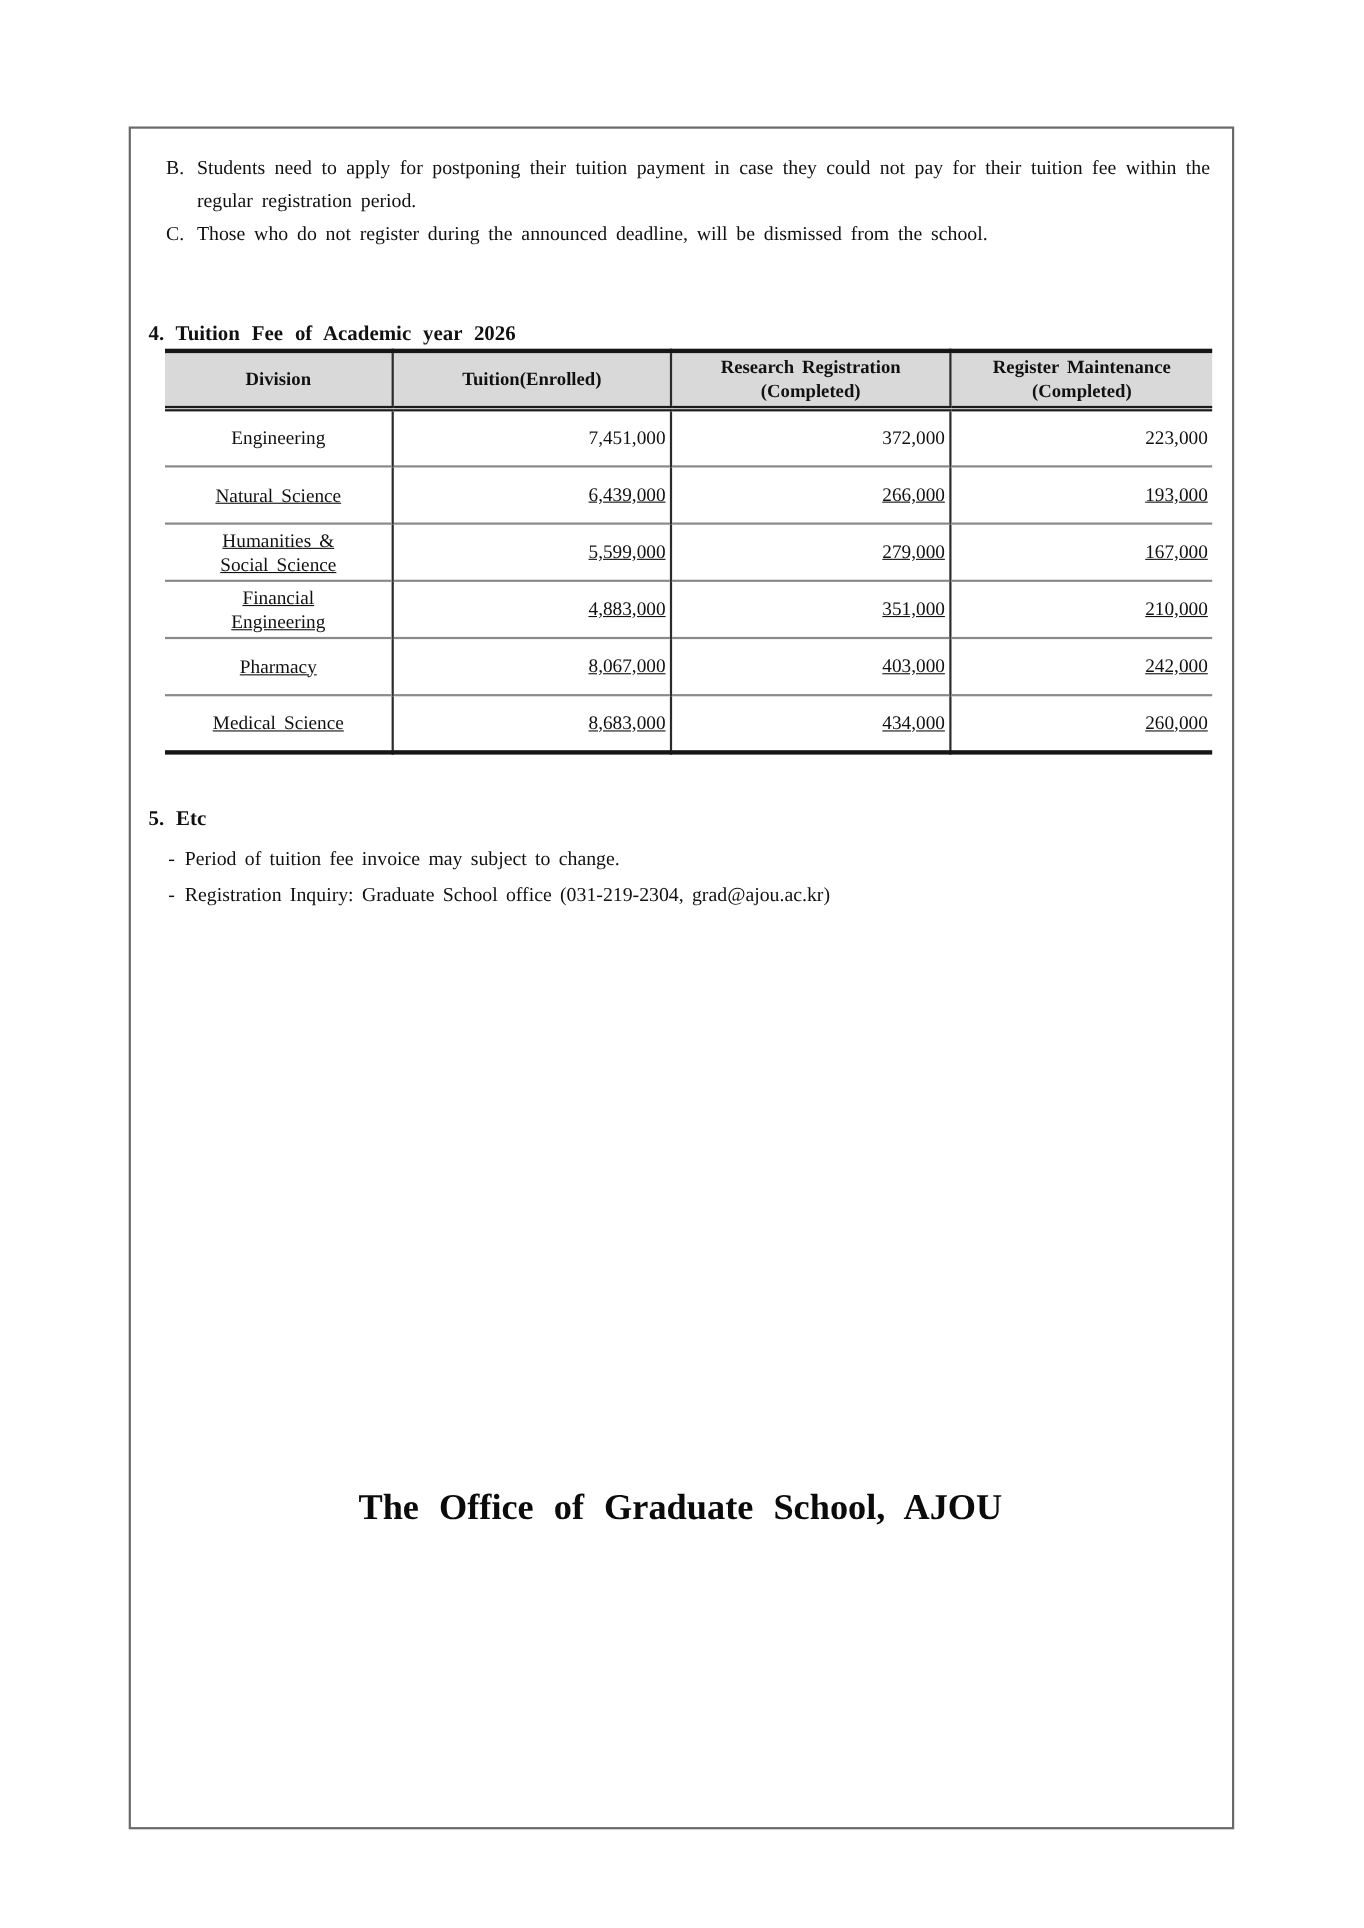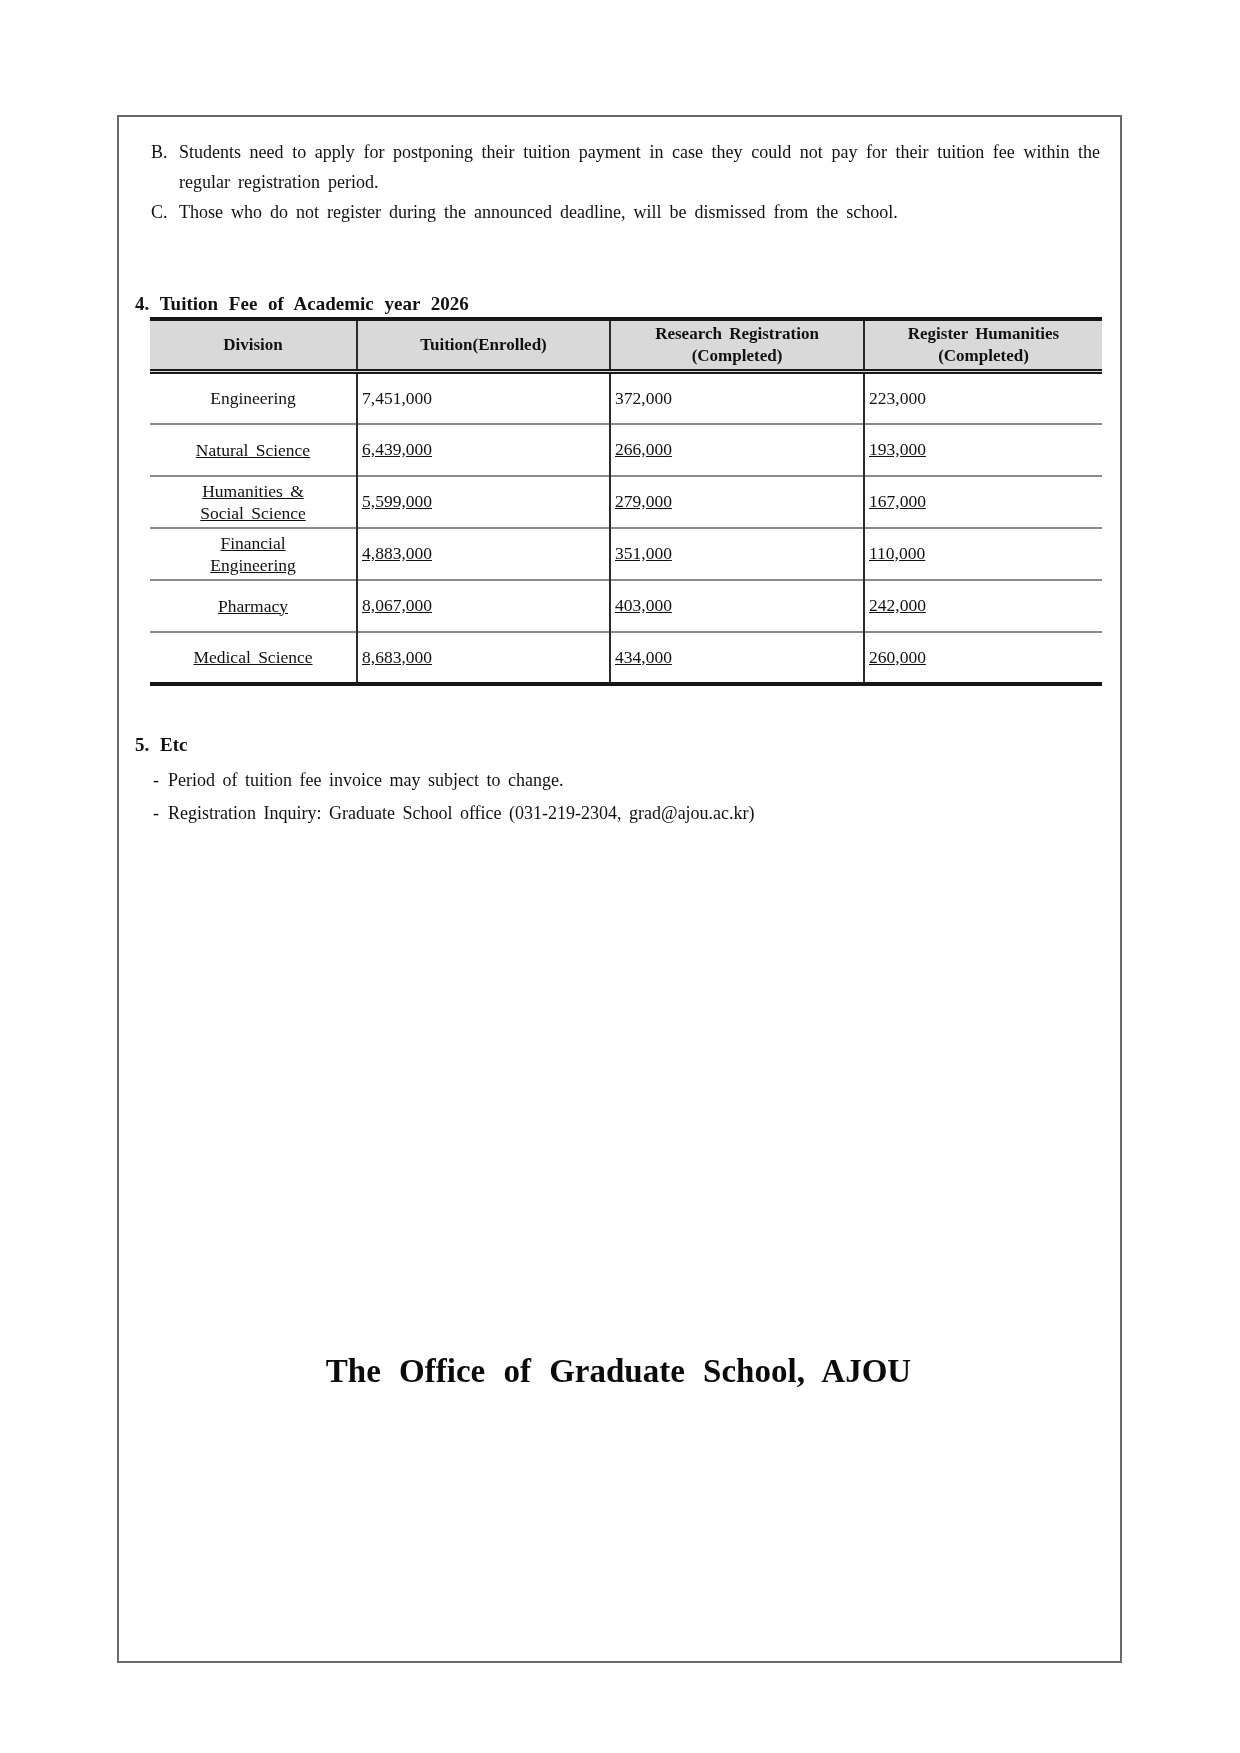--- a/index.html
+++ b/index.html
@@ -84,21 +84,21 @@
     vertical-align: middle;
     padding: 2px 4px;
   }
   table.tuition-table tbody tr + tr td { border-top: 2px solid #8a8a8a; text-decoration: underline; }
   td.division-cell {
     text-align: center;
     white-space: pre-line;
     line-height: 22px;
     word-spacing: 3px;
   }
-  td.num-cell { text-align: left; padding-right: 14px; margin-left: 24px; }
+  td.num-cell { text-align: right; padding-right: 14px; margin-left: 24px; }
 
   
   .bullets { margin-top: 6px; padding-left: 18px; }
   .bullet { display: flex; font-size: 18px; line-height: 33px; word-spacing: 3px; }
   .bullet .bullet-marker { flex: 0 0 15px; }
 
   
   .footer-title {
     margin-top: 519px;
     text-align: center;
@@ -136,21 +136,21 @@
           <col style="width:253px">
           <col style="width:254px">
           <col style="width:238px">
         </colgroup>
         <thead>
           <tr>
             <th>Division</th>
             <th>Tuition(Enrolled)</th>
             <th>Research Registration
 (Completed)</th>
-            <th>Register Humanities
+            <th>Register Maintenance
 (Completed)</th>
           </tr>
         </thead>
         <tbody>
           <tr>
             <td class="division-cell">Engineering</td>
             <td class="num-cell">7,451,000</td>
             <td class="num-cell">372,000</td>
             <td class="num-cell">223,000</td>
           </tr>
@@ -165,21 +165,21 @@
 Social Science</td>
             <td class="num-cell">5,599,000</td>
             <td class="num-cell">279,000</td>
             <td class="num-cell">167,000</td>
           </tr>
           <tr>
             <td class="division-cell">Financial
 Engineering</td>
             <td class="num-cell">4,883,000</td>
             <td class="num-cell">351,000</td>
-            <td class="num-cell">110,000</td>
+            <td class="num-cell">210,000</td>
           </tr>
           <tr>
             <td class="division-cell">Pharmacy</td>
             <td class="num-cell">8,067,000</td>
             <td class="num-cell">403,000</td>
             <td class="num-cell">242,000</td>
           </tr>
           <tr>
             <td class="division-cell">Medical Science</td>
             <td class="num-cell">8,683,000</td>

